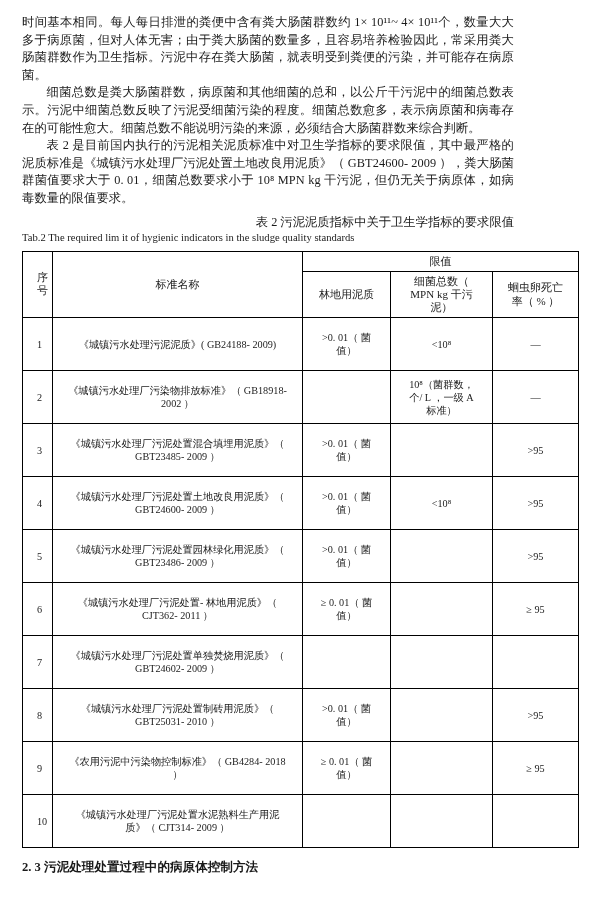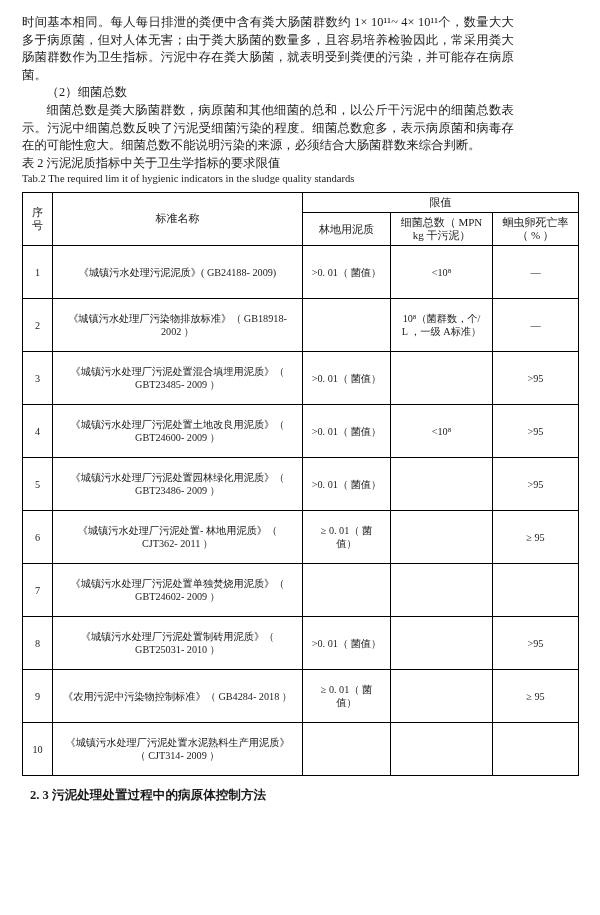--- a/index.html
+++ b/index.html
@@ -24,23 +24,23 @@
   p.body-text {
     margin: 0 0 0 0;
     font-size: 12.3px;
     line-height: 17.6px;
     text-align: justify;
     text-justify: inter-ideograph;
     letter-spacing: 0.1px;
   }
   p.indent2 { text-indent: 2em; }
   .tbl-title {
-    text-align: left;
+    text-align: right;
     font-size: 12.3px;
-    margin-top: 0;
+    margin-top: 6px;
     line-height: 16px;
   }
   .tbl-title-en {
     text-align: left;
     font-size: 10.6px;
     margin-top: 1px;
     margin-bottom: 5px;
     line-height: 14px;
     font-family: "Liberation Serif", serif;
   }
@@ -49,21 +49,21 @@
     border-collapse: collapse;
     table-layout: fixed;
     margin-top: 6px;
   }
   table.sludge th, table.sludge td {
     border: 1px solid #000;
     font-size: 10.2px;
     line-height: 13.2px;
     text-align: center;
     vertical-align: middle;
-    padding: 3px 8px;
+    padding: 3px 14px;
     font-weight: normal;
   }
   table.sludge th {
     font-size: 11px;
   }
   td.stdname {
     text-align: left;
     padding-left: 5px;
     padding-right: 3px;
     font-size: 10.4px;
@@ -72,33 +72,33 @@
   td.idx { width: 28px; }
   col.c-idx { width: 30px; }
   col.c-name { width: 250px; }
   col.c-coli { width: 88px; }
   col.c-bact { width: 102px; }
   col.c-worm { width: 86px; }
   .row-tall td { height: 46px; }
   h2.section {
     font-size: 12.6px;
     font-weight: bold;
-    margin: 10px 0 0 8px;
+    margin: 10px 0 0 0;
     line-height: 18px;
   }
   .cell-multiline { white-space: pre-line; }
 </style>
 </head>
 <body>
 
 <div class="page">
 
   <p class="body-text">时间基本相同。每人每日排泄的粪便中含有粪大肠菌群数约 1× 10¹¹~ 4× 10¹¹个，数量大大多于病原菌，但对人体无害；由于粪大肠菌的数量多，且容易培养检验因此，常采用粪大肠菌群数作为卫生指标。污泥中存在粪大肠菌，就表明受到粪便的污染，并可能存在病原菌。</p>
-  <p class="body-text indent2">（2）细菌总数</p>
   <p class="body-text indent2">细菌总数是粪大肠菌群数，病原菌和其他细菌的总和，以公斤干污泥中的细菌总数表示。污泥中细菌总数反映了污泥受细菌污染的程度。细菌总数愈多，表示病原菌和病毒存在的可能性愈大。细菌总数不能说明污染的来源，必须结合大肠菌群数来综合判断。</p>
+  <p class="body-text indent2">表 2 是目前国内执行的污泥相关泥质标准中对卫生学指标的要求限值，其中最严格的泥质标准是《城镇污水处理厂污泥处置土地改良用泥质》（ GBT24600- 2009 ），粪大肠菌群菌值要求大于 0. 01，细菌总数要求小于 10⁸ MPN kg 干污泥，但仍无关于病原体，如病毒数量的限值要求。</p>
 
   <div class="tbl-title">表 2 污泥泥质指标中关于卫生学指标的要求限值</div>
   <div class="tbl-title-en">Tab.2 The required lim it of hygienic indicators in the sludge quality standards</div>
 
   <table class="sludge">
     <colgroup>
       <col class="c-idx">
         <col class="c-name">
         <col class="c-coli">
         <col class="c-bact">

